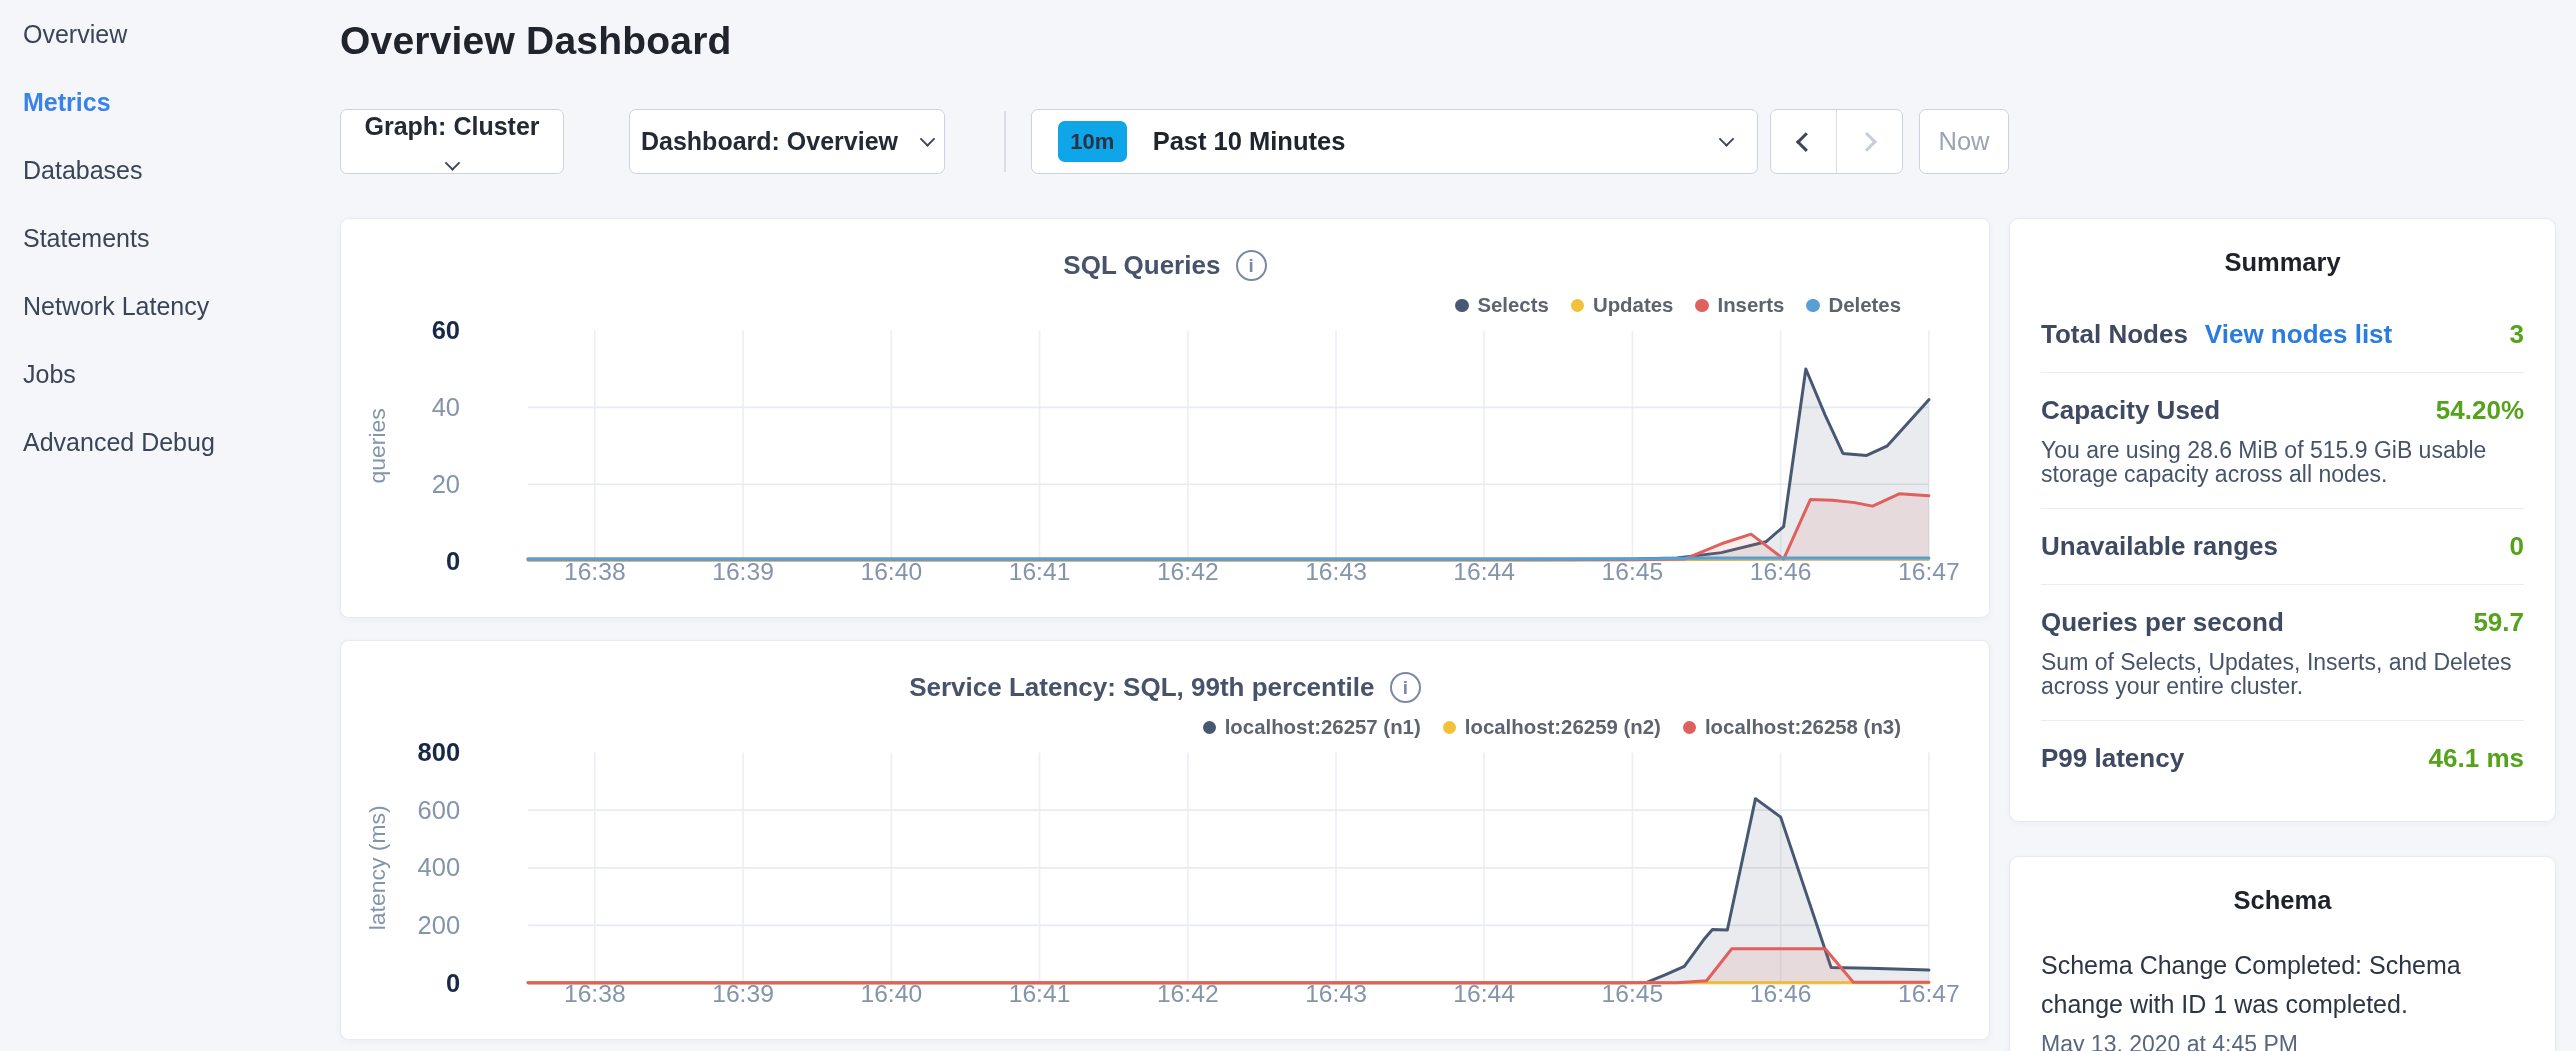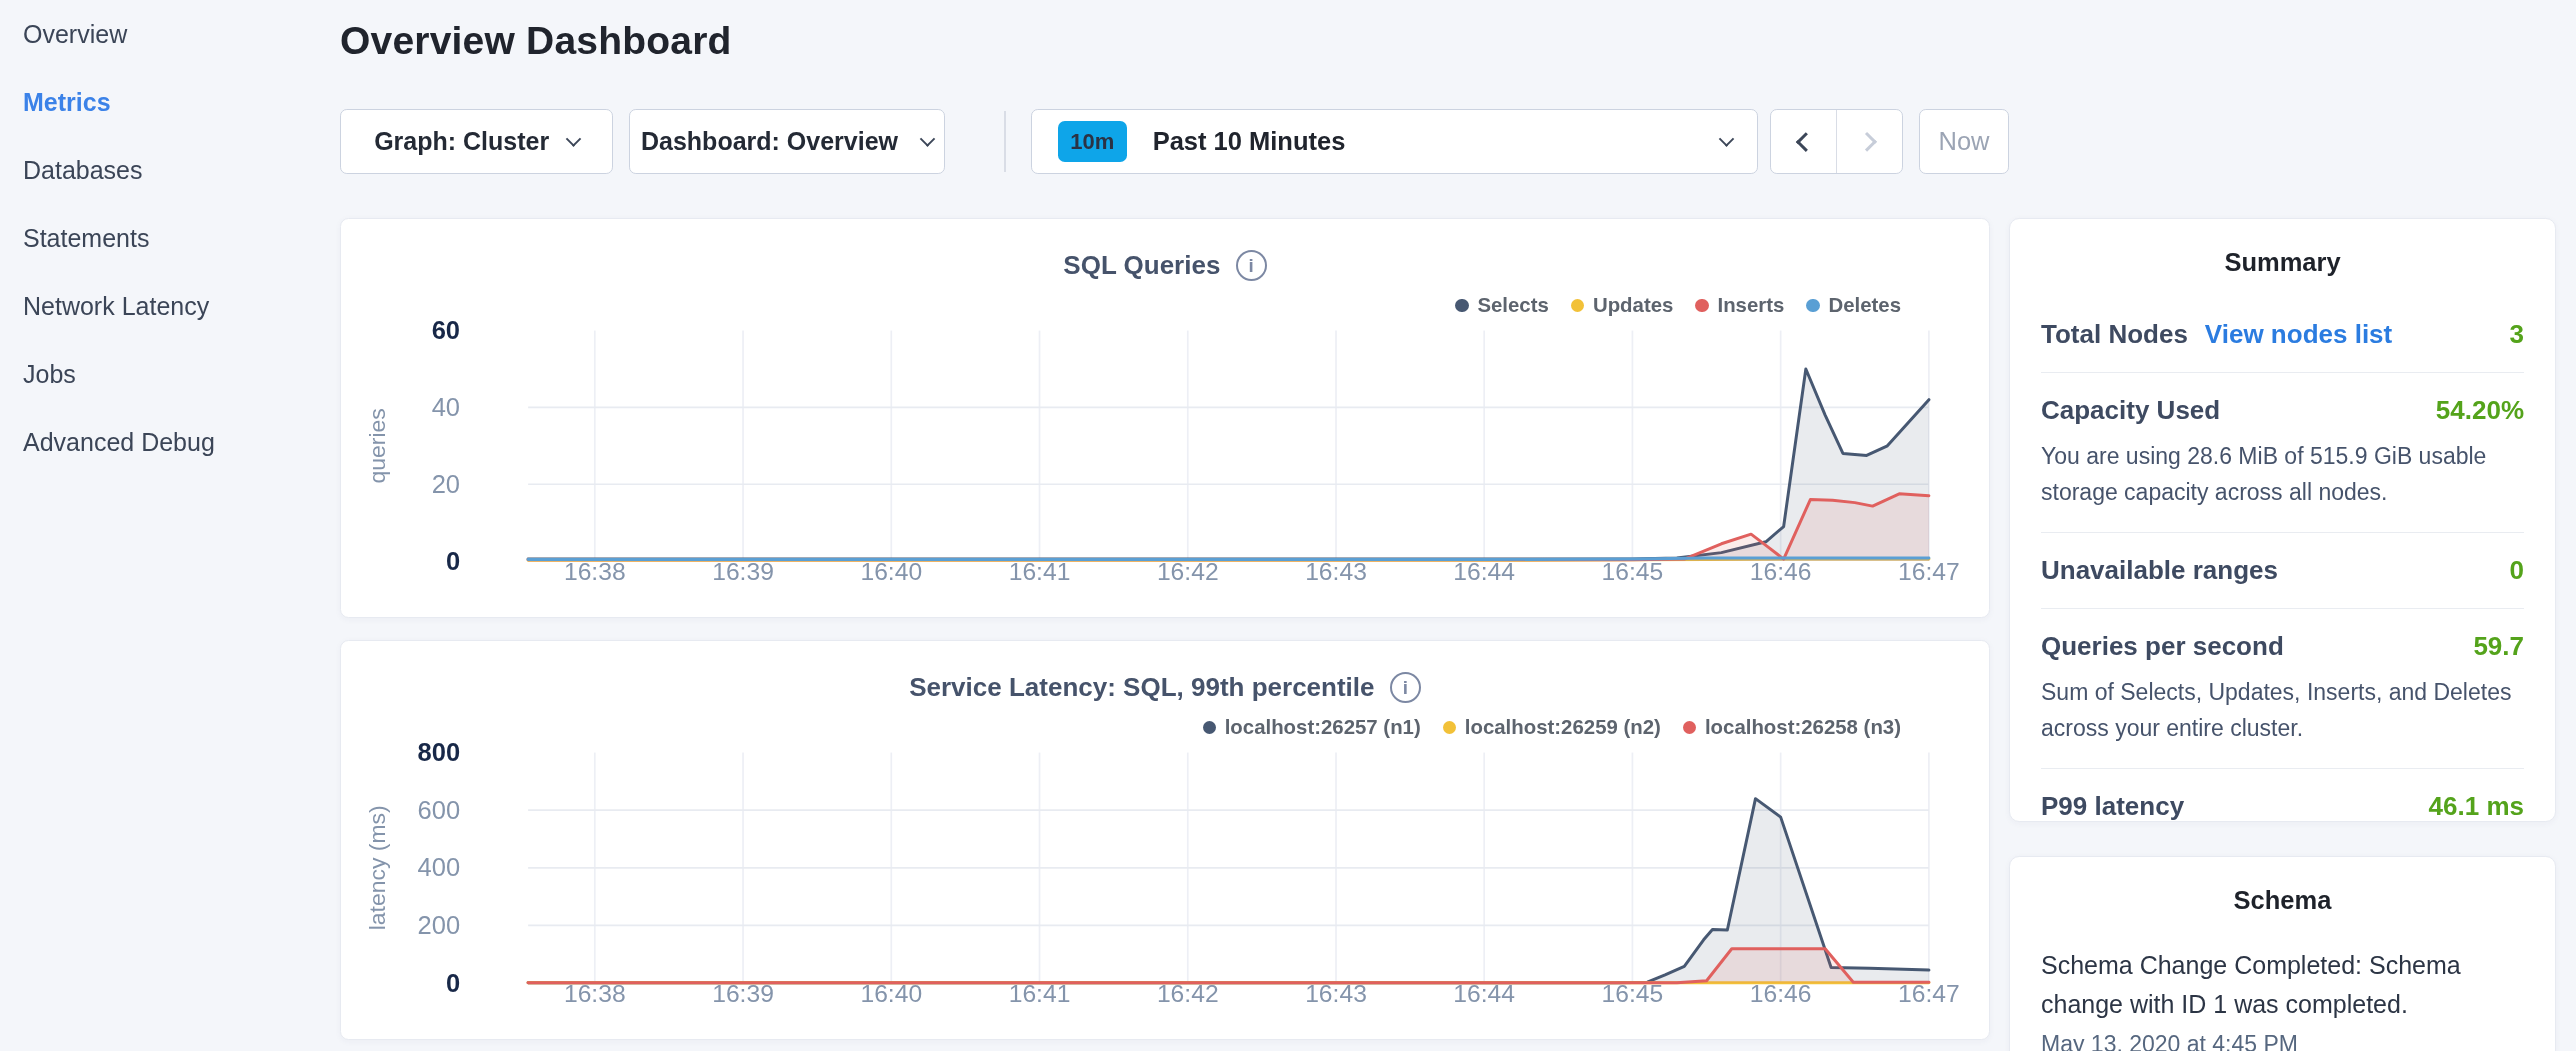--- a/index.html
+++ b/index.html
@@ -29,21 +29,21 @@
     position:absolute; top:109px; height:65px;
     background:#fff; border:1.7px solid #ccd3e0; border-radius:6.8px;
     display:flex; align-items:center; justify-content:center; gap:18.7px;
     font-size:25px; font-weight:700; color:#242a35; cursor:pointer;
   }
   .chev {
     display:inline-block; width:11px; height:11px;
     border-right:2.6px solid #3c4658; border-bottom:2.6px solid #3c4658;
     transform:rotate(45deg) translate(-1.7px,-1.7px);
   }
-  #btn-graph { left:340px; width:273px; }
+  #btn-graph { left:340px; width:224px;flex-direction:column; }
   #btn-dashboard { left:629px; width:316px;gap:24px; }
   .toolbar-divider {
     position:absolute; left:1004px; top:111px; width:1.7px; height:61px; background:#d9dde6;
   }
   .timebox {
     position:absolute; left:1031px; top:109px; width:727px; height:65px;
     background:#fff; border:1.7px solid #ccd3e0; border-radius:6.8px;
     display:flex; align-items:center; padding:0 25.5px; cursor:pointer;
   }
   .time-badge {
@@ -108,21 +108,21 @@
   .side-card-title {
     text-align:center; margin:29px 0 20.4px;
     font-size:25.5px; font-weight:700; color:#1e222a;
   }
   .srow { padding:22px 0; }
   .srow + .srow { border-top:1.7px solid #e9ecf1; }
   .srow-top { display:flex; align-items:baseline; }
   .srow-label { font-size:26px; font-weight:700; color:#3e4a61; }
   .srow-link  { font-size:26px; font-weight:700; color:#2b7ce0; margin-left:17px; cursor:pointer; text-decoration:none; }
   .srow-value { font-size:26px; font-weight:700; color:#54a31b; margin-left:auto; }
-  .srow-desc  { margin-top:12px; font-size:23px; line-height:36px; color:#46536b; }
+  .srow-desc  { margin-top:12px; font-size:23px; line-height:24px; color:#46536b; }
   .event-msg  { margin-top:31px; font-size:25px; line-height:39px; color:#2c3545; }
   .event-time { margin-top:6.8px; font-size:23px; color:#56677f; }
 </style>
 </head>
 <body>
 
 <nav class="sidebar">
   <ul>
     <li>Overview</li>
     <li class="active">Metrics</li>

